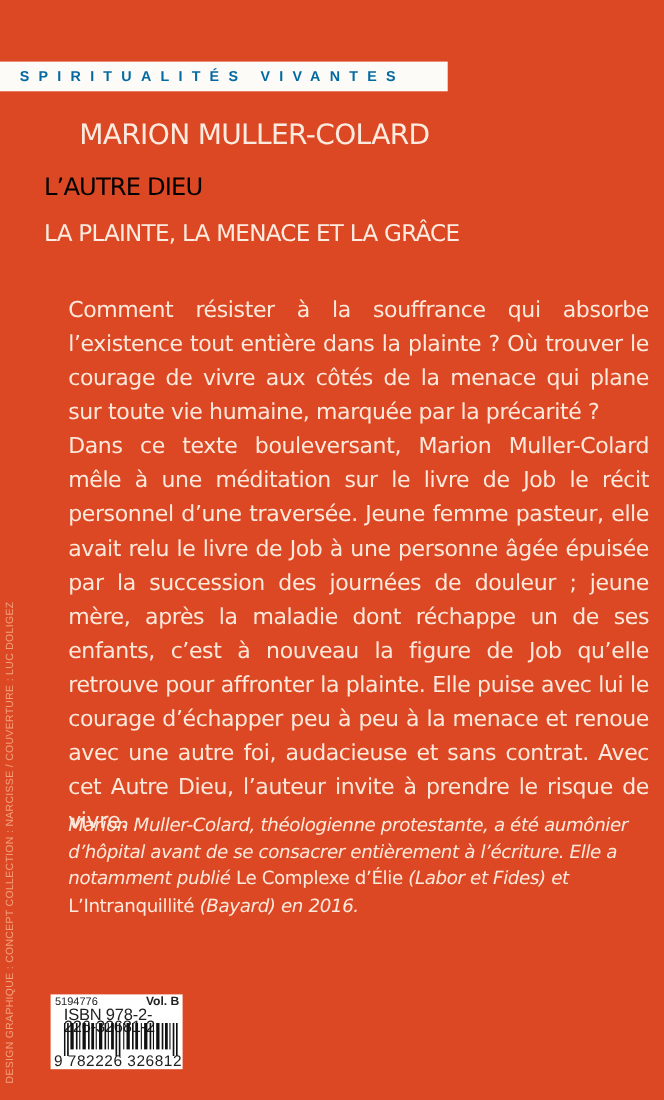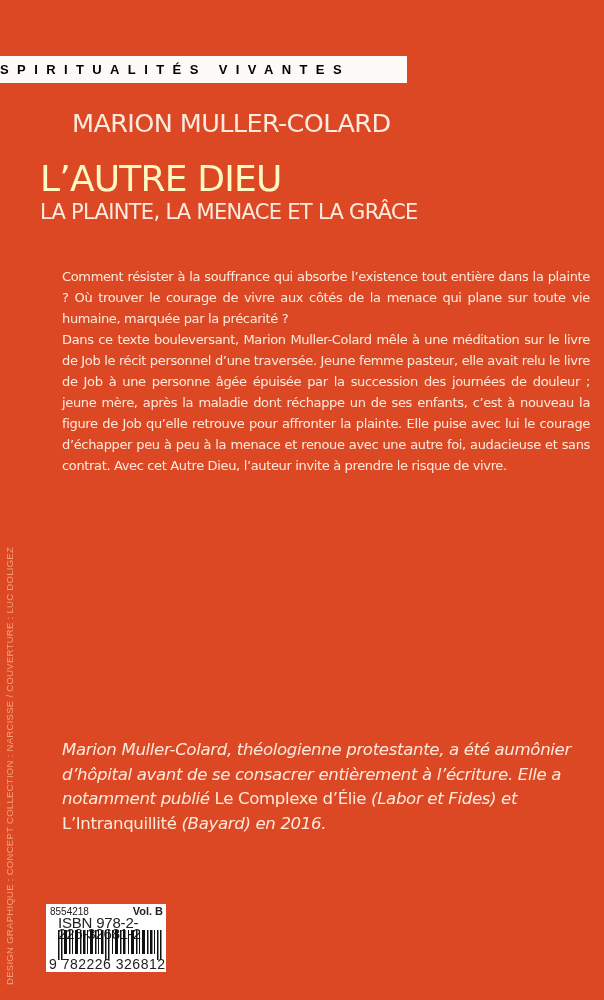--- a/index.html
+++ b/index.html
@@ -9,40 +9,40 @@
     position: relative;
     font-family: "DejaVu Sans", sans-serif;
     color: #fde9dc;
   }
   .collection-band {
     position: absolute; left: 0; top: 56px; width: 407px; height: 27px;
     background: #fdfbf7;
     display: flex; align-items: center;
   }
   .collection-band span {
-    color: #000000; font-family: "Liberation Sans", sans-serif;
+    color: #0369a1; font-family: "Liberation Sans", sans-serif;
     font-weight: bold; font-size: 13px; letter-spacing: 8.4px;
-    white-space: nowrap;
+    padding-left: 18px; white-space: nowrap;
   }
   .author {
     position: absolute; left: 40px; top: 108px;
     font-size: 25.5px; letter-spacing: -0.6px; font-weight: normal;
     color: #fdebe0; white-space: nowrap; margin-left: 32px;
   }
   .title {
     position: absolute; left: 40px; top: 158px;
-    font-size: 36px; letter-spacing: -0.8px; color: #fef9c3; white-space: nowrap;
+    font-size: 22px; letter-spacing: -0.8px; color: #000000; white-space: nowrap;
   }
   .subtitle {
     position: absolute; left: 40px; top: 200px;
     font-size: 21px; letter-spacing: -0.7px; color: #fdebe0; white-space: nowrap;
   }
   .body-text {
     position: absolute; left: 62px; top: 266px; width: 528px;
-    font-size: 13px; line-height: 21px; text-align: justify;
+    font-size: 20px; line-height: 31px; text-align: justify;
     letter-spacing: -0.35px;
   }
   .body-text p { margin: 0; }
   .body-text p.last-line-left { text-align-last: left; }
   .bio {
     position: absolute; left: 62px; top: 738px; width: 528px;
     font-size: 16.6px; line-height: 24.6px; font-style: italic;
     letter-spacing: -0.35px;
   }
   .bio .roman { font-style: normal; }
@@ -84,21 +84,21 @@
   <p class="last-line-left">Comment résister à la souffrance qui absorbe l’existence tout entière dans la plainte ? Où trouver le courage de vivre aux côtés de la menace qui plane sur toute vie humaine, marquée par la précarité ?</p>
   <p class="last-line-left">Dans ce texte bouleversant, Marion Muller-Colard mêle à une méditation sur le livre de Job le récit personnel d’une traversée. Jeune femme pasteur, elle avait relu le livre de Job à une personne âgée épuisée par la succession des journées de douleur ; jeune mère, après la maladie dont réchappe un de ses enfants, c’est à nouveau la figure de Job qu’elle retrouve pour affronter la plainte. Elle puise avec lui le courage d’échapper peu à peu à la menace et renoue avec une autre foi, audacieuse et sans contrat. Avec cet Autre Dieu, l’auteur invite à prendre le risque de vivre.</p>
 </div>
 
 <div class="bio"><span>Marion Muller-Colard, théologienne protestante, a été aumônier d’hôpital avant de se consacrer entièrement à l’écriture. Elle a notamment publié </span><span class="roman">Le Complexe d’Élie</span><span> (Labor et Fides) et </span><span class="roman">L’Intranquillité</span><span> (Bayard) en 2016.</span></div>
 
 <div class="credit-vertical">DESIGN GRAPHIQUE : CONCEPT COLLECTION : NARCISSE / COUVERTURE : LUC DOLIGEZ</div>
 
 <div class="barcode-box">
   <div class="bc-top">
-    <span>8554218</span>
+    <span>5194776</span>
     <span class="vol">Vol. B</span>
   </div>
   <div class="bc-isbn">ISBN 978-2-226-32681-2</div>
   <svg class="bc-bars" viewBox="0 0 104 30" preserveAspectRatio="none">
     <g fill="#111">
       <rect x="0" y="0" width="1.5" height="30"></rect>
         <rect x="3" y="0" width="1.5" height="30"></rect>
       <rect x="6" y="0" width="3" height="24"></rect>
         <rect x="11" y="0" width="1.5" height="24"></rect>
       <rect x="14" y="0" width="1" height="24"></rect>

